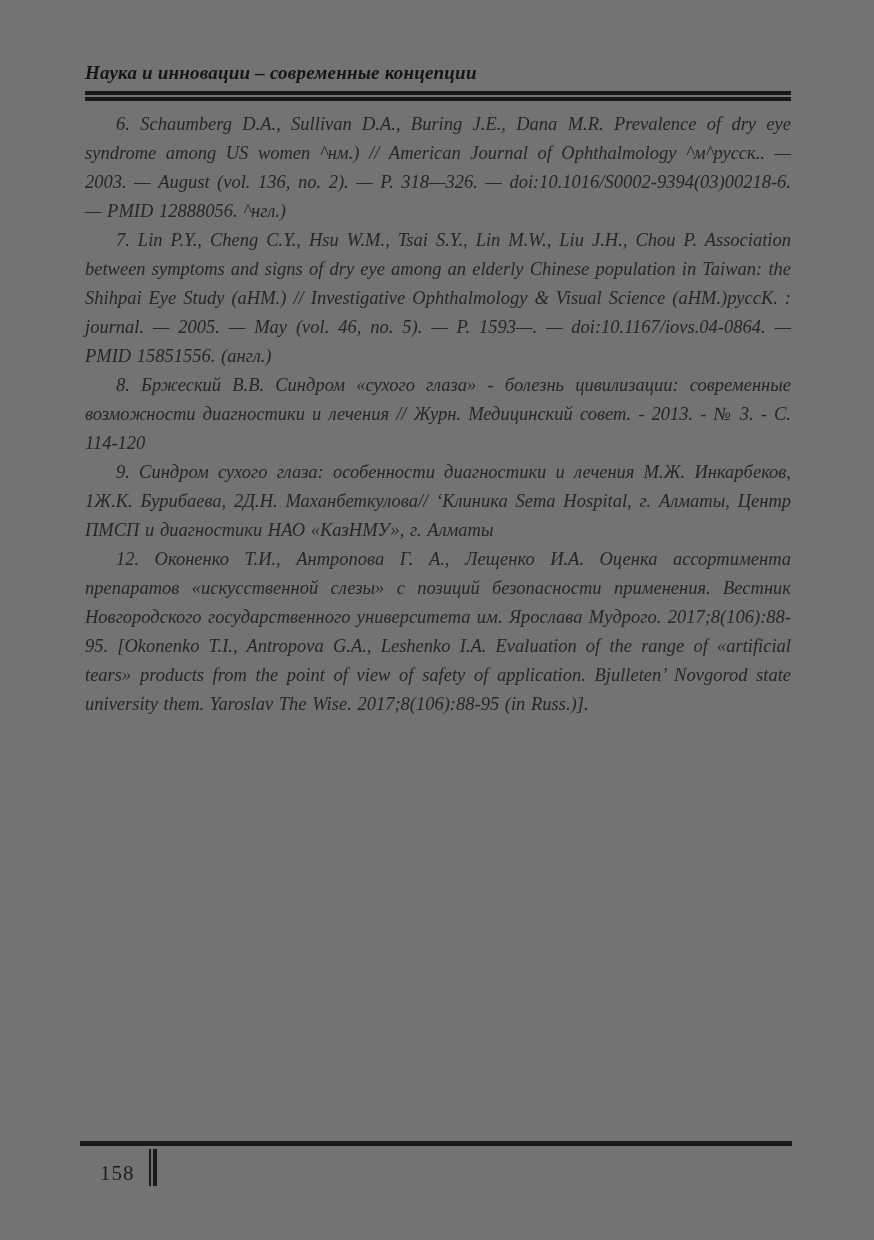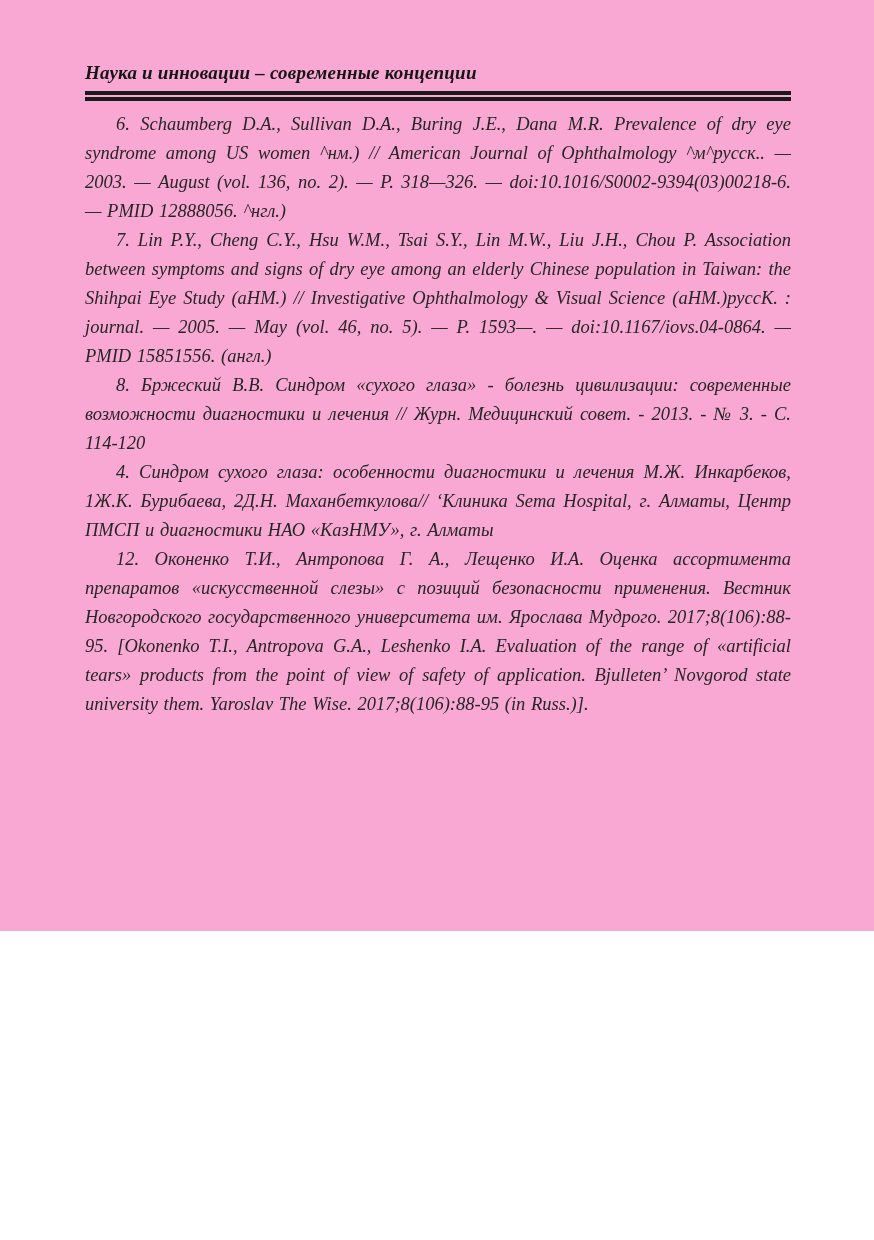--- a/index.html
+++ b/index.html
@@ -1,21 +1,21 @@
 <!DOCTYPE html>
 <html><head>
 <meta charset="utf-8">
 <style>
   * { margin: 0; padding: 0; box-sizing: border-box; }
   html, body { background: #ffffff; }
   .page {
     position: relative;
     width: 874px;
-    height: 931px;
-    background: #f9a8d4;
+    height: 1240px;
+    background: #737373;
     font-family: "Liberation Serif", "DejaVu Serif", serif;
     color: #222222;
     overflow: hidden;
   }
   .content {
     position: absolute;
     left: 85px;
     top: 62px;
     width: 706px;
   }
@@ -52,21 +52,21 @@
     top: 1141px;
     width: 712px;
   }
   .footer-rule {
     width: 100%;
     height: 5px;
     background: #1a1a1a;
   }
   .footer-row {
     display: flex;
-    align-items: center;
+    align-items: flex-end;
     height: 40px;
   }
   .page-number {
     font-size: 21px;
     font-style: normal;
     color: #1d1d1d;
     padding: 6px 14px 0 20px;
     letter-spacing: 1px;
   }
   .double-vbar {
@@ -94,21 +94,21 @@
   <div class="content">
 
     <div class="running-head">Наука и инновации – современные концепции</div>
 
     <div class="double-rule"></div>
 
     <div class="refs">
       <p class="ref">6.  Schaumberg D.A., Sullivan D.A., Buring J.E., Dana M.R. Prevalence of dry eye syndrome among US women ^нм.) // American Journal of Ophthalmology ^м^русск.. — 2003. — August (vol. 136, no. 2). — P. 318—326. — doi:10.1016/S0002-9394(03)00218-6. — PMID 12888056. ^нгл.)</p>
       <p class="ref">7.  Lin P.Y., Cheng C.Y., Hsu W.M., Tsai S.Y., Lin M.W., Liu J.H., Chou P. Association between symptoms and signs of dry eye among an elderly Chinese population in Taiwan: the Shihpai Eye Study (aHM.) // Investigative Ophthalmology &amp; Visual Science (aHM.)руссК. : journal. — 2005. — May (vol. 46, no. 5). — P. 1593—. — doi:10.1167/iovs.04-0864. — PMID 15851556. (англ.)</p>
       <p class="ref">8.  Бржеский В.В. Синдром «сухого глаза» - болезнь цивилизации: современные возможности диагностики и лечения // Журн. Медицинский совет. - 2013. - № 3. - С. 114-120</p>
-      <p class="ref">4.  Синдром сухого глаза: особенности диагностики и лечения М.Ж. Инкарбеков, 1Ж.К. Бурибаева, 2Д.Н. Маханбеткулова// ‘Клиника Sema Hospital, г. Алматы, Центр ПМСП и диагностики НАО «КазНМУ», г. Алматы</p>
+      <p class="ref">9.  Синдром сухого глаза: особенности диагностики и лечения М.Ж. Инкарбеков, 1Ж.К. Бурибаева, 2Д.Н. Маханбеткулова// ‘Клиника Sema Hospital, г. Алматы, Центр ПМСП и диагностики НАО «КазНМУ», г. Алматы</p>
       <p class="ref">12. Оконенко Т.И., Антропова Г. А., Лещенко И.А. Оценка ассортимента препаратов «искусственной слезы» с позиций безопасности применения. Вестник Новгородского государственного университета им. Ярослава Мудрого. 2017;8(106):88-95. [Okonenko T.I., Antropova G.A., Leshenko I.A. Evaluation of the range of «artificial tears» products from the point of view of safety of application. Bjulleten’ Novgorod state university them. Yaroslav The Wise. 2017;8(106):88-95 (in Russ.)].</p>
     </div>
 
   </div>
 
   <div class="footer">
     <div class="footer-rule"></div>
     <div class="footer-row">
       <span class="page-number">158</span>
       <span class="double-vbar">

